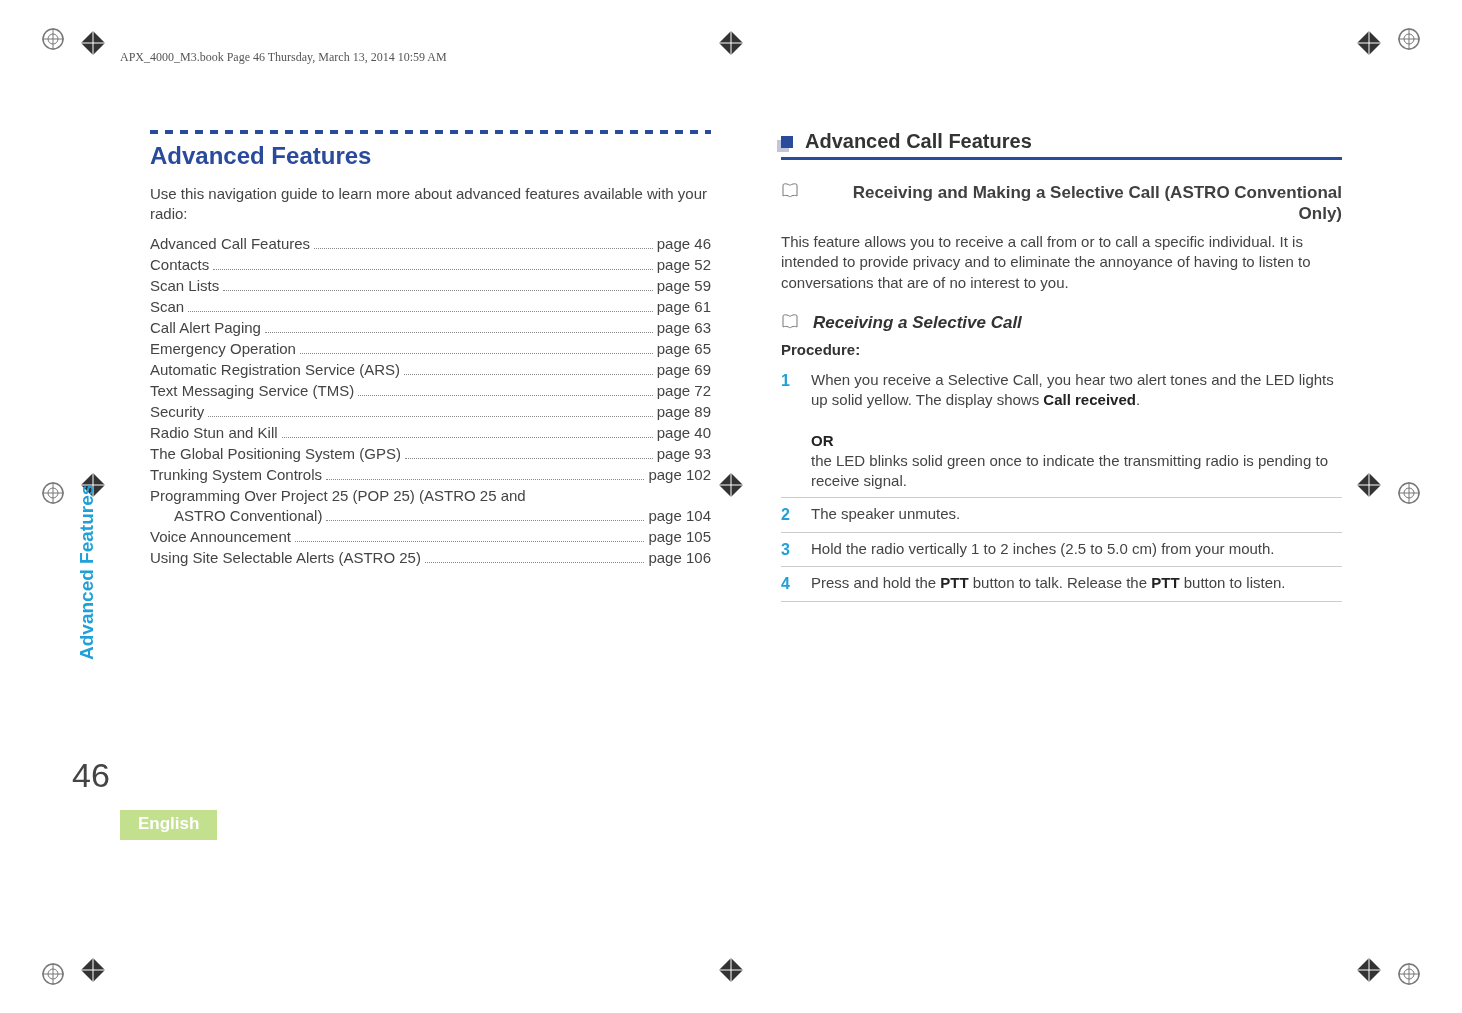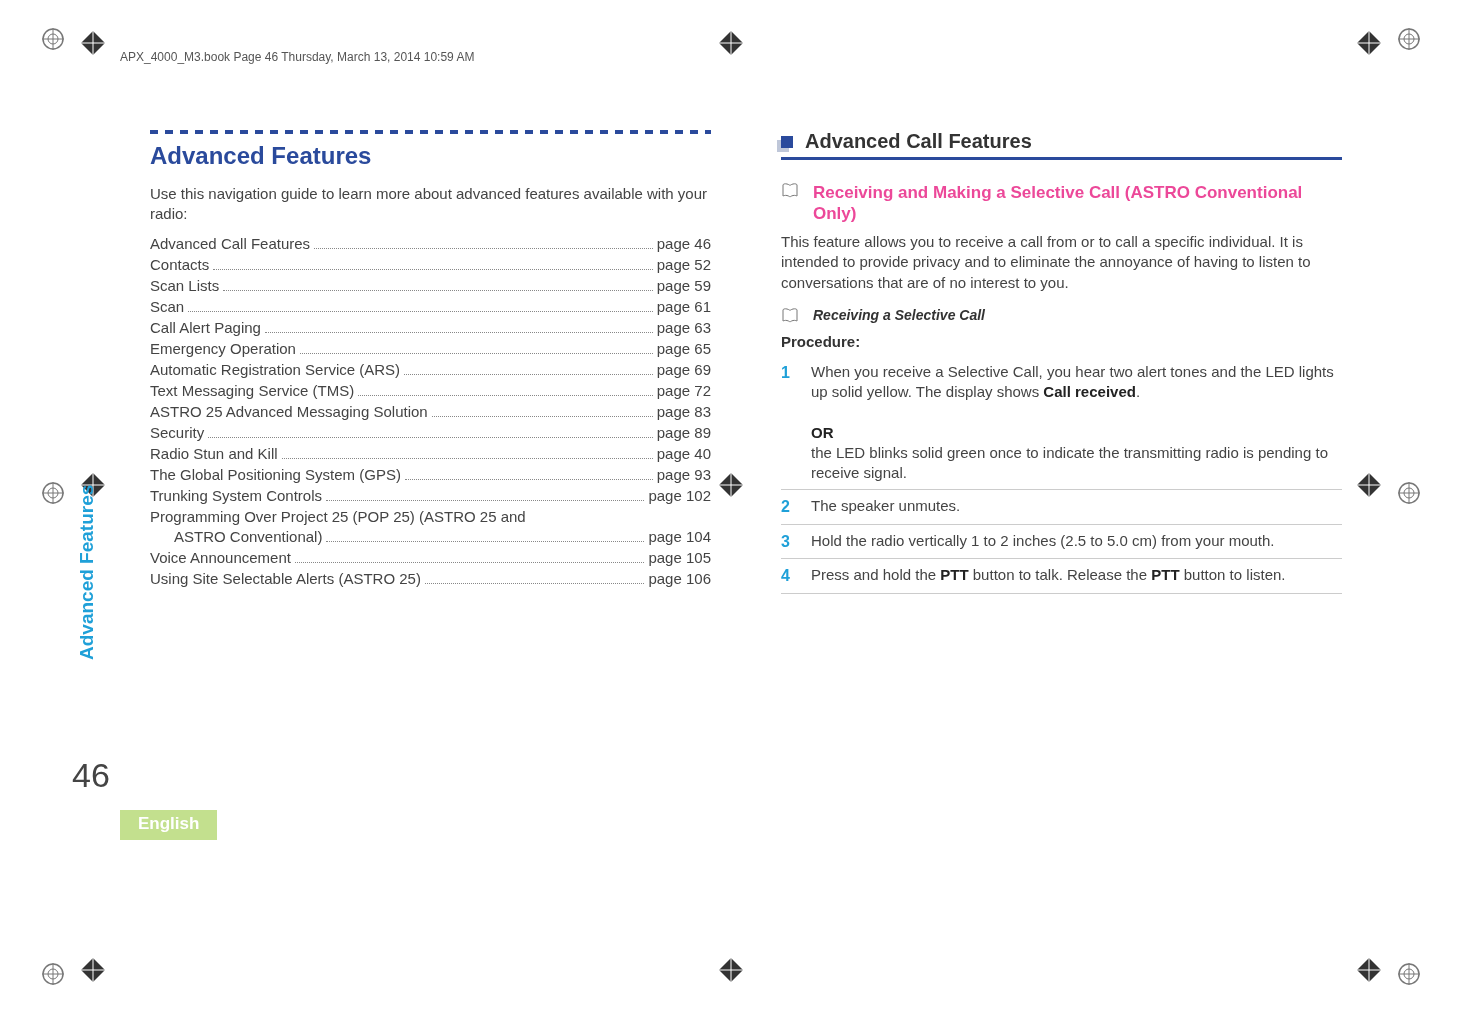--- a/index.html
+++ b/index.html
@@ -45,20 +45,21 @@
 .cross-cb { bottom: 28px; left: 716px; }
 .cross-rt { top: 28px; right: 78px; }
 .cross-rm { top: 470px; right: 78px; }
 .cross-rb { bottom: 28px; right: 78px; }
 .header-line {
   position: absolute;
   top: 50px;
   left: 120px;
   font-size: 12px;
   color: #555;
+  font-family: Liberation Serif, serif;
 }
 .columns {
   position: absolute;
   top: 130px;
   left: 150px;
   right: 120px;
   bottom: 120px;
   display: flex;
   gap: 70px;
 }
@@ -153,34 +154,35 @@
 }
 .topic-row {
   display: flex;
   align-items: flex-start;
   gap: 14px;
   margin-bottom: 8px;
 }
 .topic-title {
   font-size: 17px;
   font-weight: bold;
-  color: #ec4899;
+  color: #404040;
   line-height: 1.25;
+  text-align: right;
 }
 .topic-title-italic {
-  font-size: 14px;
+  font-size: 17px;
   font-weight: bold;
   font-style: italic;
   color: #333;
 }
 .body-text {
   font-size: 15px;
   color: #444;
   line-height: 1.35;
-  margin-bottom: 14px;
+  margin-bottom: 20px;
 }
 .procedure-label {
   font-size: 15px;
   font-weight: bold;
   color: #333;
   margin-bottom: 12px;
 }
 .step {
   display: flex;
   gap: 16px;
@@ -409,25 +411,20 @@
             <span class="toc-label">Automatic Registration Service (ARS)</span>
             <span class="toc-dots"></span>
             <span class="toc-page">page 69</span>
           </div>
         <div class="toc-item">
             <span class="toc-label">Text Messaging Service (TMS)</span>
             <span class="toc-dots"></span>
             <span class="toc-page">page 72</span>
           </div>
         <div class="toc-item">
-            <span class="toc-label">ASTRO 25 Advanced Messaging Solution</span>
-            <span class="toc-dots"></span>
-            <span class="toc-page">page 83</span>
-          </div>
-        <div class="toc-item">
             <span class="toc-label">Security</span>
             <span class="toc-dots"></span>
             <span class="toc-page">page 89</span>
           </div>
         <div class="toc-item">
             <span class="toc-label">Radio Stun and Kill</span>
             <span class="toc-dots"></span>
             <span class="toc-page">page 40</span>
           </div>
         <div class="toc-item">

